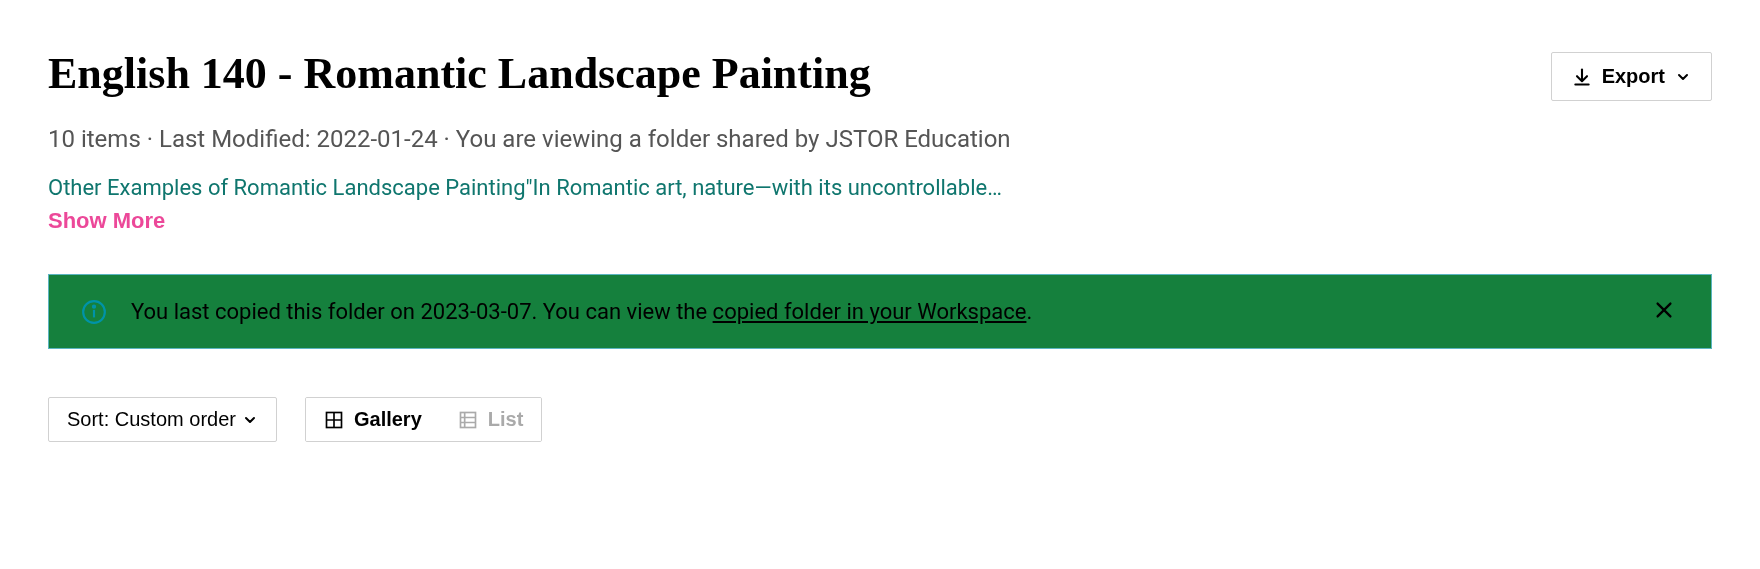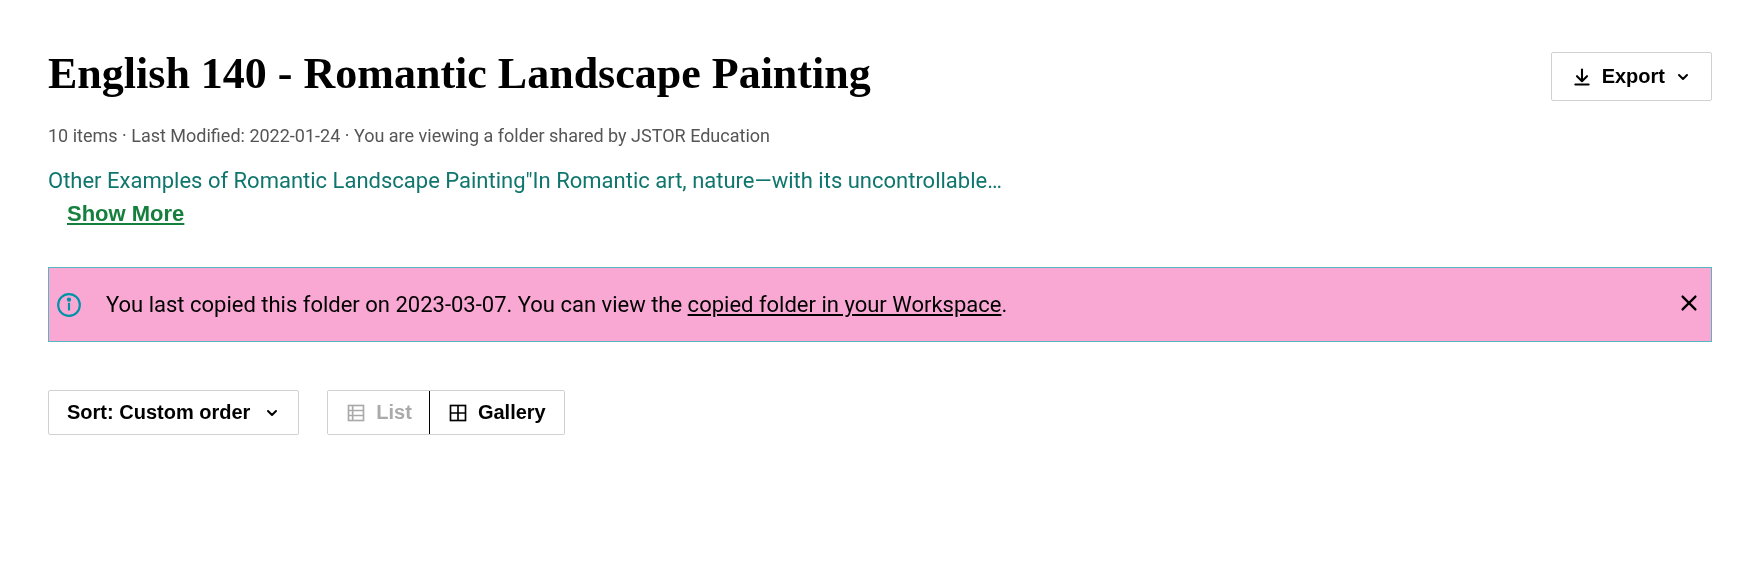--- a/index.html
+++ b/index.html
@@ -41,48 +41,46 @@
       font-size: 20px;
       font-weight: 600;
       color: #000;
       cursor: pointer;
       border-radius: 2px;
     }
     .btn svg {
       flex-shrink: 0;
     }
     .meta-line {
-      font-size: 18px;
+      font-size: 24px;
       color: #555;
       margin-bottom: 22px;
     }
     .description {
       font-size: 22px;
       color: #0f766e;
       margin-bottom: 8px;
     }
     .show-more {
       font-size: 22px;
       font-weight: 700;
-      color: #15803d;
-      text-decoration: underline;
+      color: #ec4899;
       background: none;
       border: none;
       cursor: pointer;
       padding: 0;
       margin-bottom: 40px;
       display: inline-block;
-      margin-left: 19px;
     }
     .notification {
       display: flex;
       align-items: center;
-      background: #f9a8d4;
+      background: #15803d;
       border: 1px solid #5bb5c0;
-      padding: 20px 7px;
+      padding: 20px 32px;
       margin-bottom: 48px;
     }
     .notification-icon {
       flex-shrink: 0;
       margin-right: 24px;
     }
     .notification-text {
       flex: 1;
       font-size: 22px;
       color: #000;
@@ -99,26 +97,26 @@
       flex-shrink: 0;
     }
     .controls-row {
       display: flex;
       gap: 28px;
       align-items: center;
     }
     .sort-dropdown {
       display: inline-flex;
       align-items: center;
-      gap: 14px;
+      gap: 6px;
       background: #fff;
       border: 1px solid #d1d1d1;
       padding: 10px 18px;
       font-size: 20px;
-      font-weight: 700;
+      font-weight: 400;
       color: #000;
       cursor: pointer;
       border-radius: 2px;
     }
     .view-toggle {
       display: inline-flex;
       border: 1px solid #d1d1d1;
       border-radius: 2px;
       overflow: hidden;
     }
@@ -189,34 +187,34 @@
 </div>
 
 <div class="controls-row">
   <button class="sort-dropdown">
     <span>Sort: Custom order</span>
     <svg width="16" height="16" viewBox="0 0 24 24" fill="none" stroke="#000" stroke-width="3" stroke-linecap="round" stroke-linejoin="round">
       <path d="M6 9l6 6 6-6"></path>
     </svg>
   </button>
   <div class="view-toggle">
+    <button class="view-toggle-btn active">
+      <svg width="20" height="20" viewBox="0 0 24 24" fill="none" stroke="#000" stroke-width="2">
+        <rect x="3" y="3" width="18" height="18"></rect>
+        <line x1="12" y1="3" x2="12" y2="21"></line>
+        <line x1="3" y1="12" x2="21" y2="12"></line>
+      </svg>
+      <span>Gallery</span>
+    </button>
     <button class="view-toggle-btn inactive">
       <svg width="20" height="20" viewBox="0 0 24 24" fill="none" stroke="#aaa" stroke-width="2">
         <rect x="3" y="3" width="18" height="18"></rect>
         <line x1="3" y1="9" x2="21" y2="9"></line>
         <line x1="3" y1="15" x2="21" y2="15"></line>
         <line x1="8" y1="3" x2="8" y2="21"></line>
       </svg>
       <span>List</span>
     </button>
-    <button class="view-toggle-btn active">
-      <svg width="20" height="20" viewBox="0 0 24 24" fill="none" stroke="#000" stroke-width="2">
-        <rect x="3" y="3" width="18" height="18"></rect>
-        <line x1="12" y1="3" x2="12" y2="21"></line>
-        <line x1="3" y1="12" x2="21" y2="12"></line>
-      </svg>
-      <span>Gallery</span>
-    </button>
   </div>
 </div>
 
 
 
 
 </body></html>

